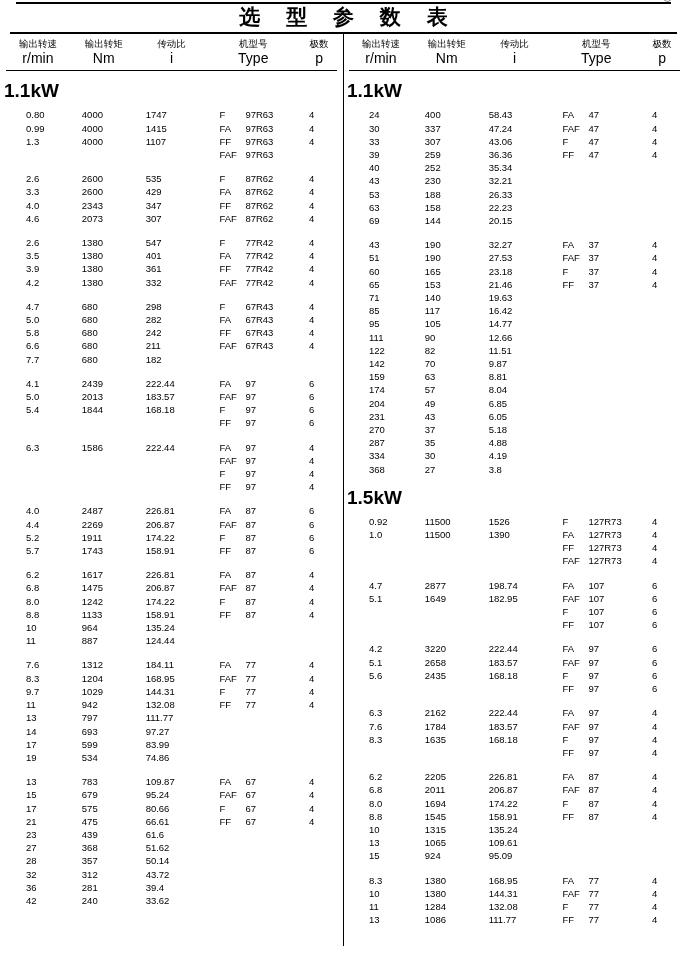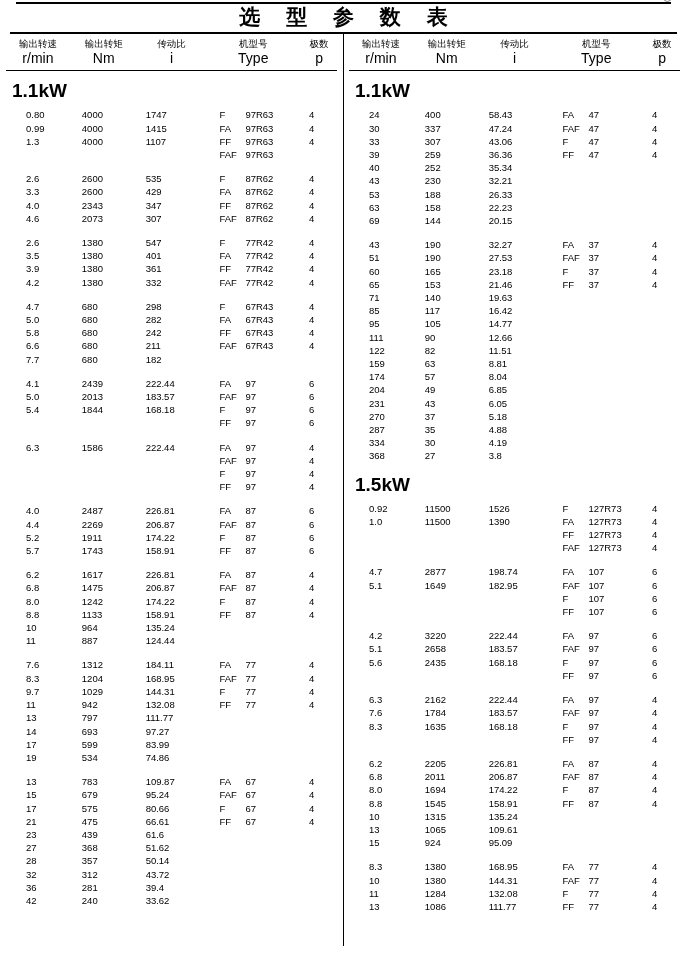--- a/index.html
+++ b/index.html
@@ -100,21 +100,21 @@
   .hdr .c-rpm, .hdr .c-nm, .hdr .c-ratio, .hdr .c-type, .hdr .c-p {
     text-align: center;
     padding-left: 0;
   }
   .hdr-sub { font-size: 14px; }
 
   
   .kw {
     font-size: 19px;
     font-weight: bold;
-    margin: 9px 0 6px 8px;
+    margin: 9px 0 6px 0;
     letter-spacing: 0px;
   }
   
   .grp { margin-bottom: 11px; }
   .row {
     display: flex;
     font-size: 9.5px;
     line-height: 13.2px;
     white-space: pre;
   }
@@ -278,20 +278,21 @@
           <div class="grp">
             <div class="row"><span class="c-rpm">43</span><span class="c-nm">190</span><span class="c-ratio">32.27</span><span class="c-type"><span class="t-pre">FA</span><span class="t-num">37</span></span><span class="c-p">4</span></div>
             <div class="row"><span class="c-rpm">51</span><span class="c-nm">190</span><span class="c-ratio">27.53</span><span class="c-type"><span class="t-pre">FAF</span><span class="t-num">37</span></span><span class="c-p">4</span></div>
             <div class="row"><span class="c-rpm">60</span><span class="c-nm">165</span><span class="c-ratio">23.18</span><span class="c-type"><span class="t-pre">F</span><span class="t-num">37</span></span><span class="c-p">4</span></div>
             <div class="row"><span class="c-rpm">65</span><span class="c-nm">153</span><span class="c-ratio">21.46</span><span class="c-type"><span class="t-pre">FF</span><span class="t-num">37</span></span><span class="c-p">4</span></div>
             <div class="row"><span class="c-rpm">71</span><span class="c-nm">140</span><span class="c-ratio">19.63</span><span class="c-type"><span class="t-pre"></span><span class="t-num"></span></span><span class="c-p"></span></div>
             <div class="row"><span class="c-rpm">85</span><span class="c-nm">117</span><span class="c-ratio">16.42</span><span class="c-type"><span class="t-pre"></span><span class="t-num"></span></span><span class="c-p"></span></div>
             <div class="row"><span class="c-rpm">95</span><span class="c-nm">105</span><span class="c-ratio">14.77</span><span class="c-type"><span class="t-pre"></span><span class="t-num"></span></span><span class="c-p"></span></div>
             <div class="row"><span class="c-rpm">111</span><span class="c-nm">90</span><span class="c-ratio">12.66</span><span class="c-type"><span class="t-pre"></span><span class="t-num"></span></span><span class="c-p"></span></div>
             <div class="row"><span class="c-rpm">122</span><span class="c-nm">82</span><span class="c-ratio">11.51</span><span class="c-type"><span class="t-pre"></span><span class="t-num"></span></span><span class="c-p"></span></div>
+            <div class="row"><span class="c-rpm">142</span><span class="c-nm">70</span><span class="c-ratio">9.87</span><span class="c-type"><span class="t-pre"></span><span class="t-num"></span></span><span class="c-p"></span></div>
             <div class="row"><span class="c-rpm">159</span><span class="c-nm">63</span><span class="c-ratio">8.81</span><span class="c-type"><span class="t-pre"></span><span class="t-num"></span></span><span class="c-p"></span></div>
             <div class="row"><span class="c-rpm">174</span><span class="c-nm">57</span><span class="c-ratio">8.04</span><span class="c-type"><span class="t-pre"></span><span class="t-num"></span></span><span class="c-p"></span></div>
             <div class="row"><span class="c-rpm">204</span><span class="c-nm">49</span><span class="c-ratio">6.85</span><span class="c-type"><span class="t-pre"></span><span class="t-num"></span></span><span class="c-p"></span></div>
             <div class="row"><span class="c-rpm">231</span><span class="c-nm">43</span><span class="c-ratio">6.05</span><span class="c-type"><span class="t-pre"></span><span class="t-num"></span></span><span class="c-p"></span></div>
             <div class="row"><span class="c-rpm">270</span><span class="c-nm">37</span><span class="c-ratio">5.18</span><span class="c-type"><span class="t-pre"></span><span class="t-num"></span></span><span class="c-p"></span></div>
             <div class="row"><span class="c-rpm">287</span><span class="c-nm">35</span><span class="c-ratio">4.88</span><span class="c-type"><span class="t-pre"></span><span class="t-num"></span></span><span class="c-p"></span></div>
             <div class="row"><span class="c-rpm">334</span><span class="c-nm">30</span><span class="c-ratio">4.19</span><span class="c-type"><span class="t-pre"></span><span class="t-num"></span></span><span class="c-p"></span></div>
             <div class="row"><span class="c-rpm">368</span><span class="c-nm">27</span><span class="c-ratio">3.8</span><span class="c-type"><span class="t-pre"></span><span class="t-num"></span></span><span class="c-p"></span></div>
           </div>
           <div class="kw">1.5kW</div>

